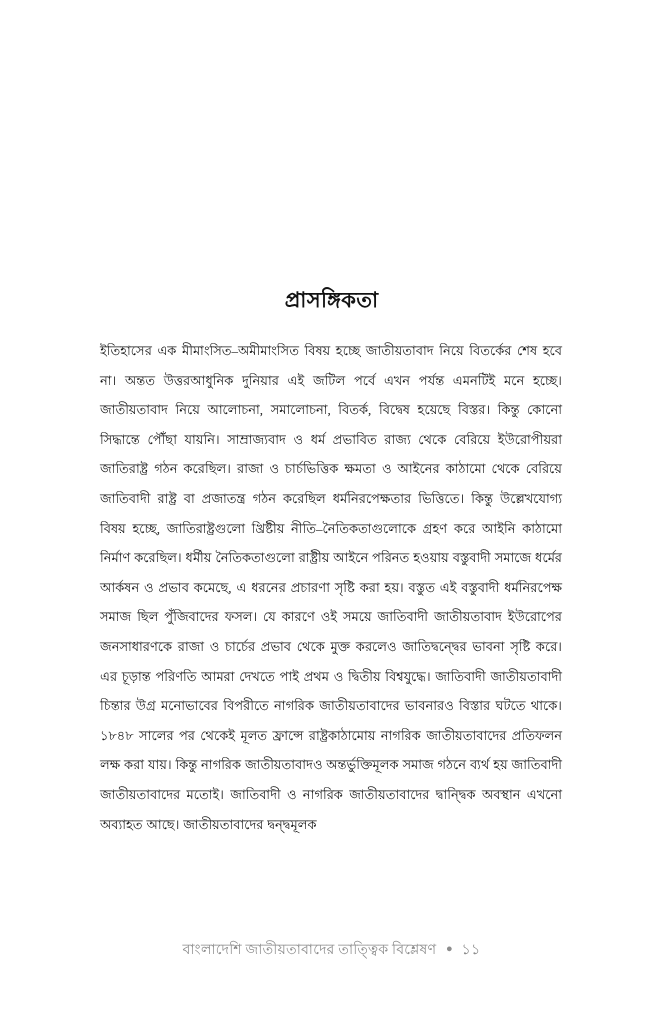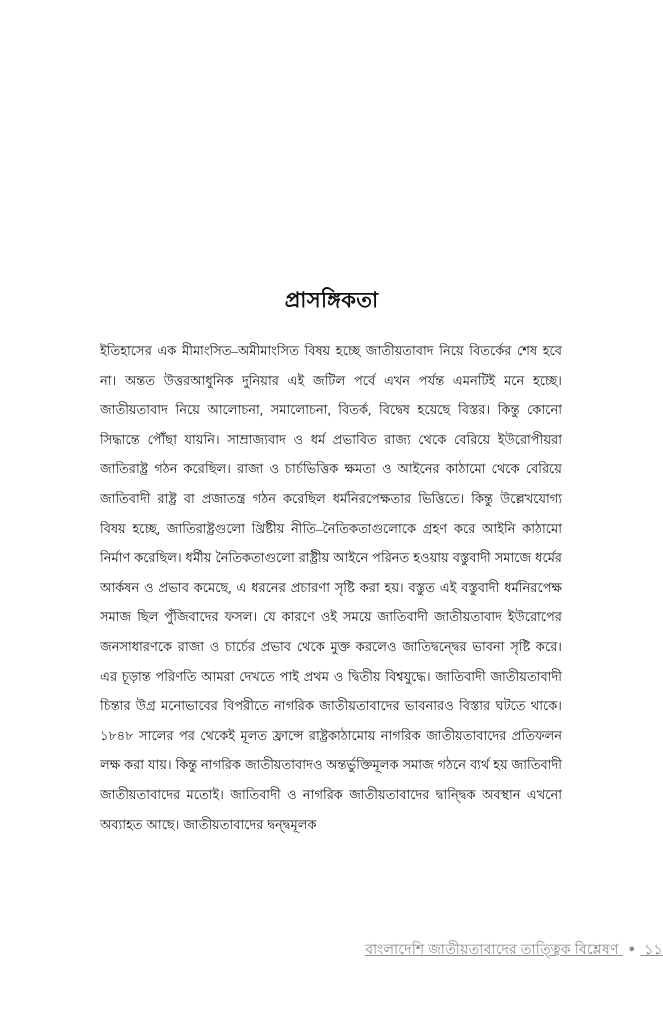--- a/index.html
+++ b/index.html
@@ -43,26 +43,25 @@
   .body-block p {
     margin: 0;
     text-indent: 0;
     text-align: justify;
   }
   .running-footer {
     position: absolute;
     left: 0;
     right: 0;
     top: 938px;
-    text-align: right;
+    text-align: center;
     font-size: 14.2px;
     color: #8d8d8d;
     letter-spacing: 0.2px;
     white-space: nowrap;
-    text-decoration: underline;
   }
   .footer-sep {
     display: inline-block;
     margin: 0 5px 0 6px;
     vertical-align: 2px;
     font-size: 11px;
     color: #8d8d8d;
   }
   .footer-page-number {
     color: #8d8d8d;

